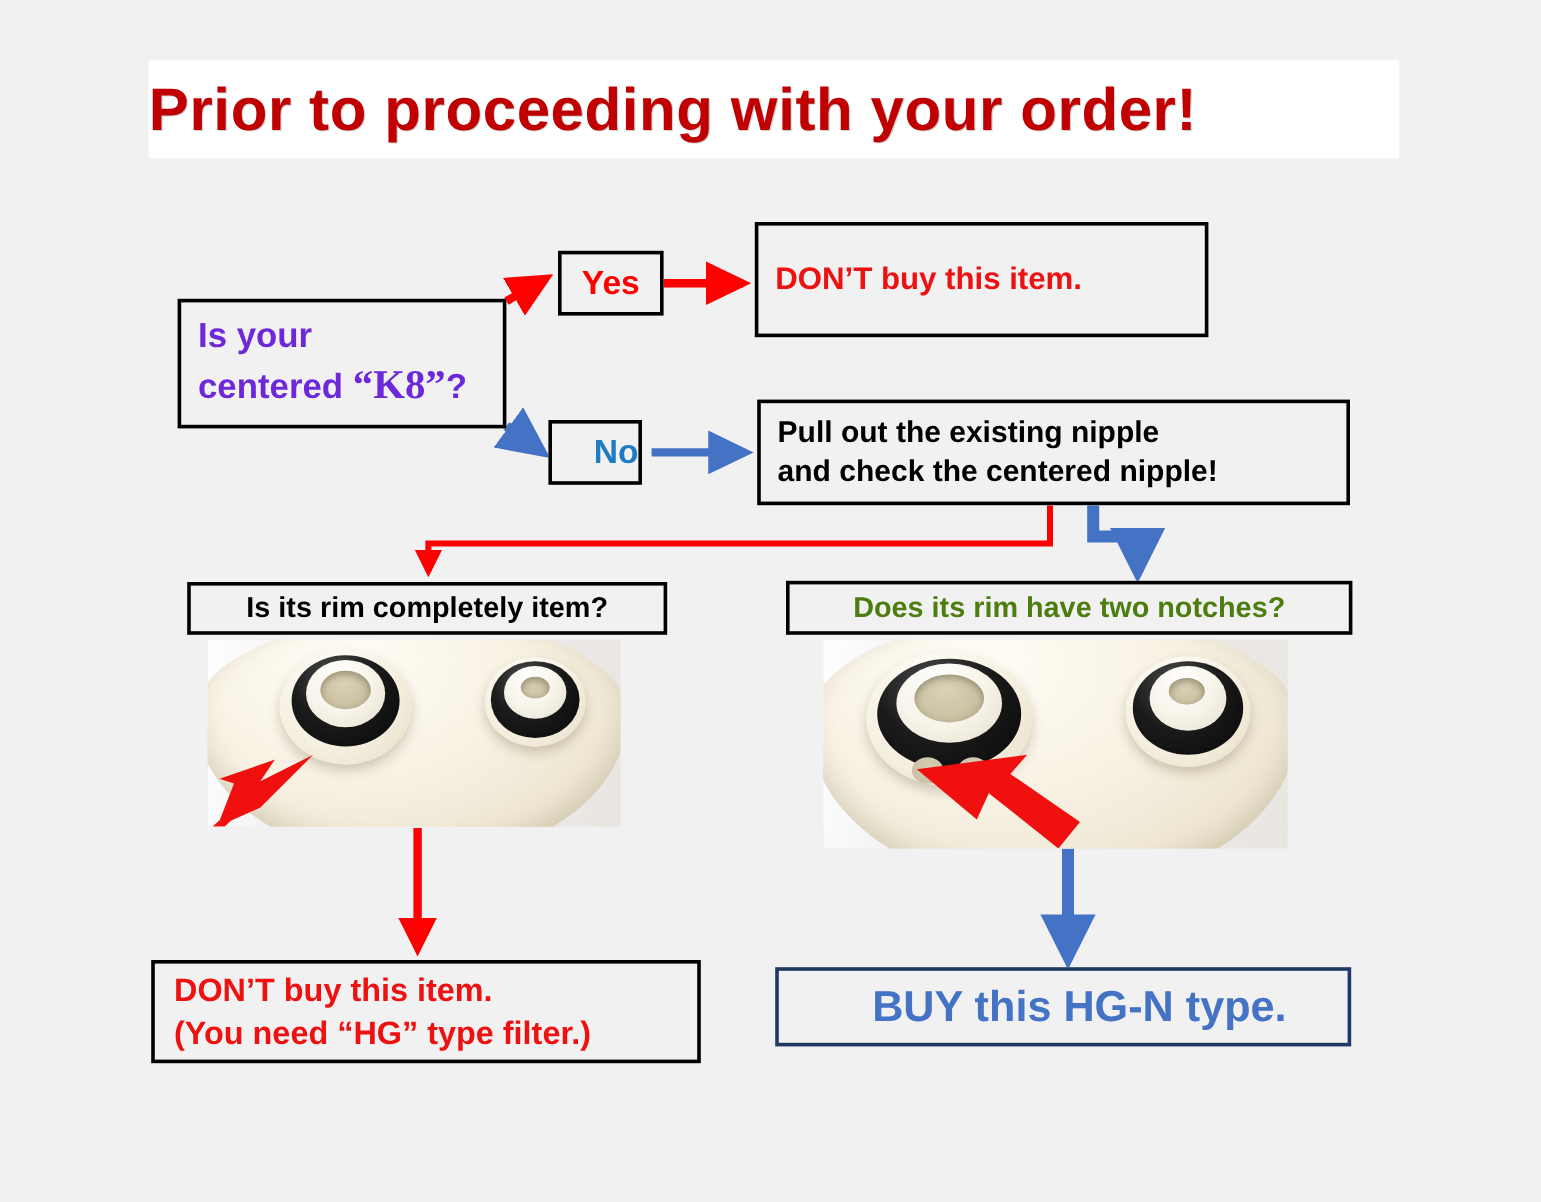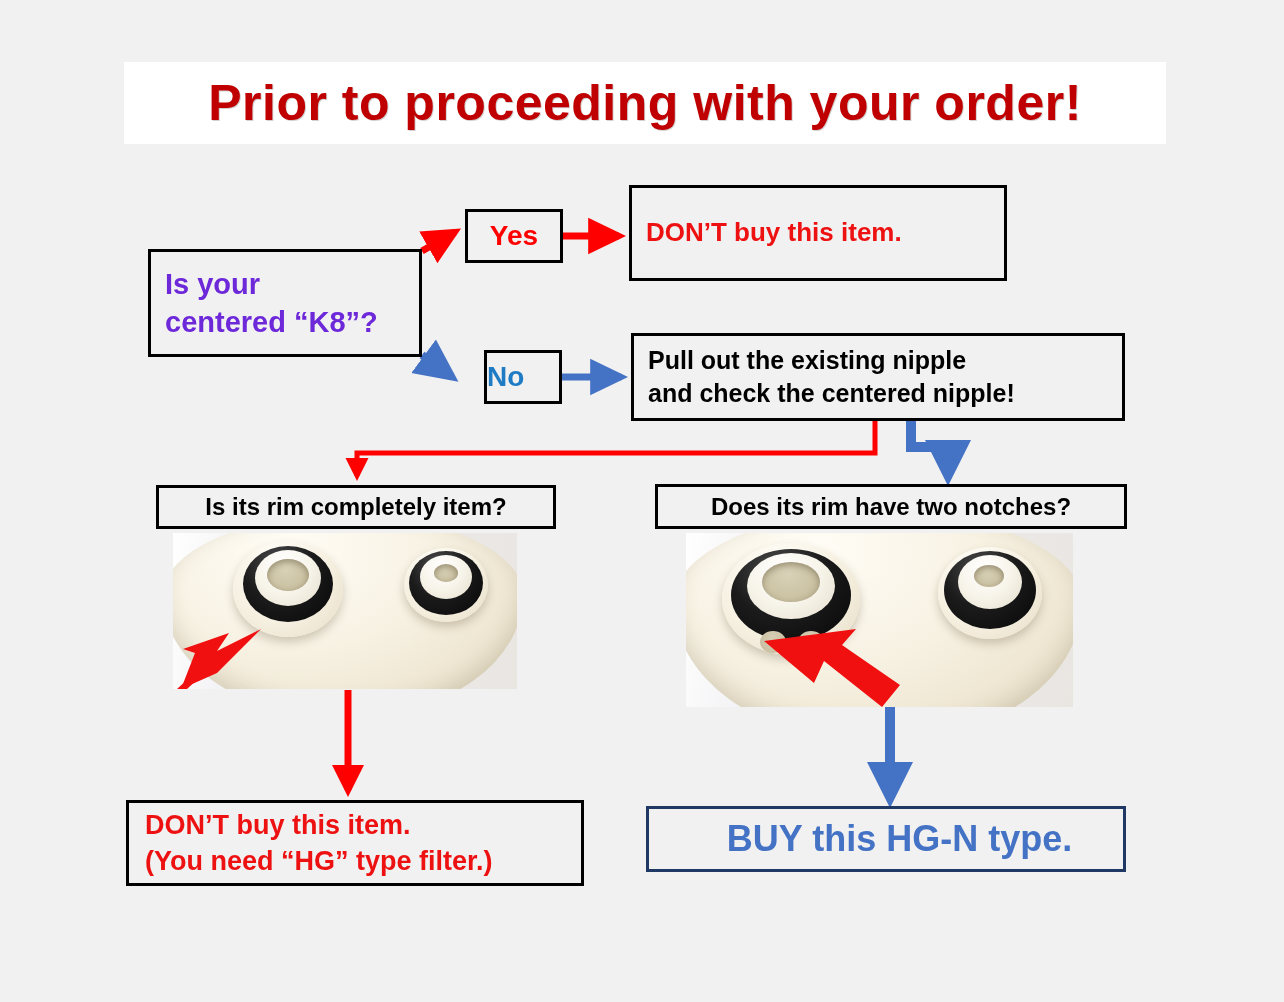--- a/index.html
+++ b/index.html
@@ -13,27 +13,27 @@
     height: 1002px;
     background: #f1f1f1;
     font-family: "Liberation Sans", sans-serif;
     overflow: hidden;
   }
 
   
   .title-banner {
     position: absolute;
     left: 124px;
-    top: 62px;
+    top: 50px;
     width: 1042px;
     height: 82px;
     background: #ffffff;
     display: flex;
     align-items: center;
-    justify-content: center;
+    justify-content: flex-start;
   }
   .title-text {
     color: #c00000;
     font-size: 50px;
     font-weight: bold;
     letter-spacing: 0.5px;
     white-space: nowrap;
     text-shadow: 1px 1px 0 rgba(0,0,0,0.18);
   }
 
@@ -53,30 +53,32 @@
 
   
   #decision-box {
     left: 148px; top: 249px; width: 274px; height: 108px;
     padding-left: 14px;
   }
   #decision-box .ln {
     font-size: 29px; font-weight: bold; color: #6d28d9;
     line-height: 1.32;
   }
-  #decision-box .k8 { font-size: 29px; }
+  #decision-box .k8 { font-size: 34px; font-family: Liberation Serif, serif; }
 
   
   #yes-box {
-    left: 465px; top: 209px; width: 98px; height: 54px;
+    left: 465px; top: 209px; width: 88px; height: 54px;
     align-items: center;
   }
   #yes-box .ln { font-size: 28px; font-weight: bold; color: #ff0000; }
   #no-box {
-    left: 484px; top: 350px; width: 78px; height: 54px;
+    left: 457px; top: 350px; width: 78px; height: 54px;
+    align-items: center;
+    padding-left: 35px;
   }
   #no-box .ln { font-size: 28px; font-weight: bold; color: #1f7bc4; }
 
   
   #dont-buy-f8 {
     left: 629px; top: 185px; width: 378px; height: 96px;
     padding-left: 14px;
   }
   #dont-buy-f8 .ln {
     font-size: 26px; font-weight: bold; color: #ee1111; line-height: 1.36;
@@ -94,21 +96,21 @@
   
   #q-round {
     left: 156px; top: 485px; width: 400px; height: 44px;
     align-items: center;
   }
   #q-round .ln { font-size: 24px; font-weight: bold; color: #000; }
   #q-notches {
     left: 655px; top: 484px; width: 472px; height: 45px;
     align-items: center;
   }
-  #q-notches .ln { font-size: 24px; font-weight: bold; color: #000000; }
+  #q-notches .ln { font-size: 24px; font-weight: bold; color: #4d7c0f; }
 
   
   #dont-buy-hg {
     left: 126px; top: 800px; width: 458px; height: 86px;
     padding-left: 16px;
   }
   #dont-buy-hg .ln {
     font-size: 27px; font-weight: bold; color: #ee1111; line-height: 1.34;
   }
   #buy-hgn {

